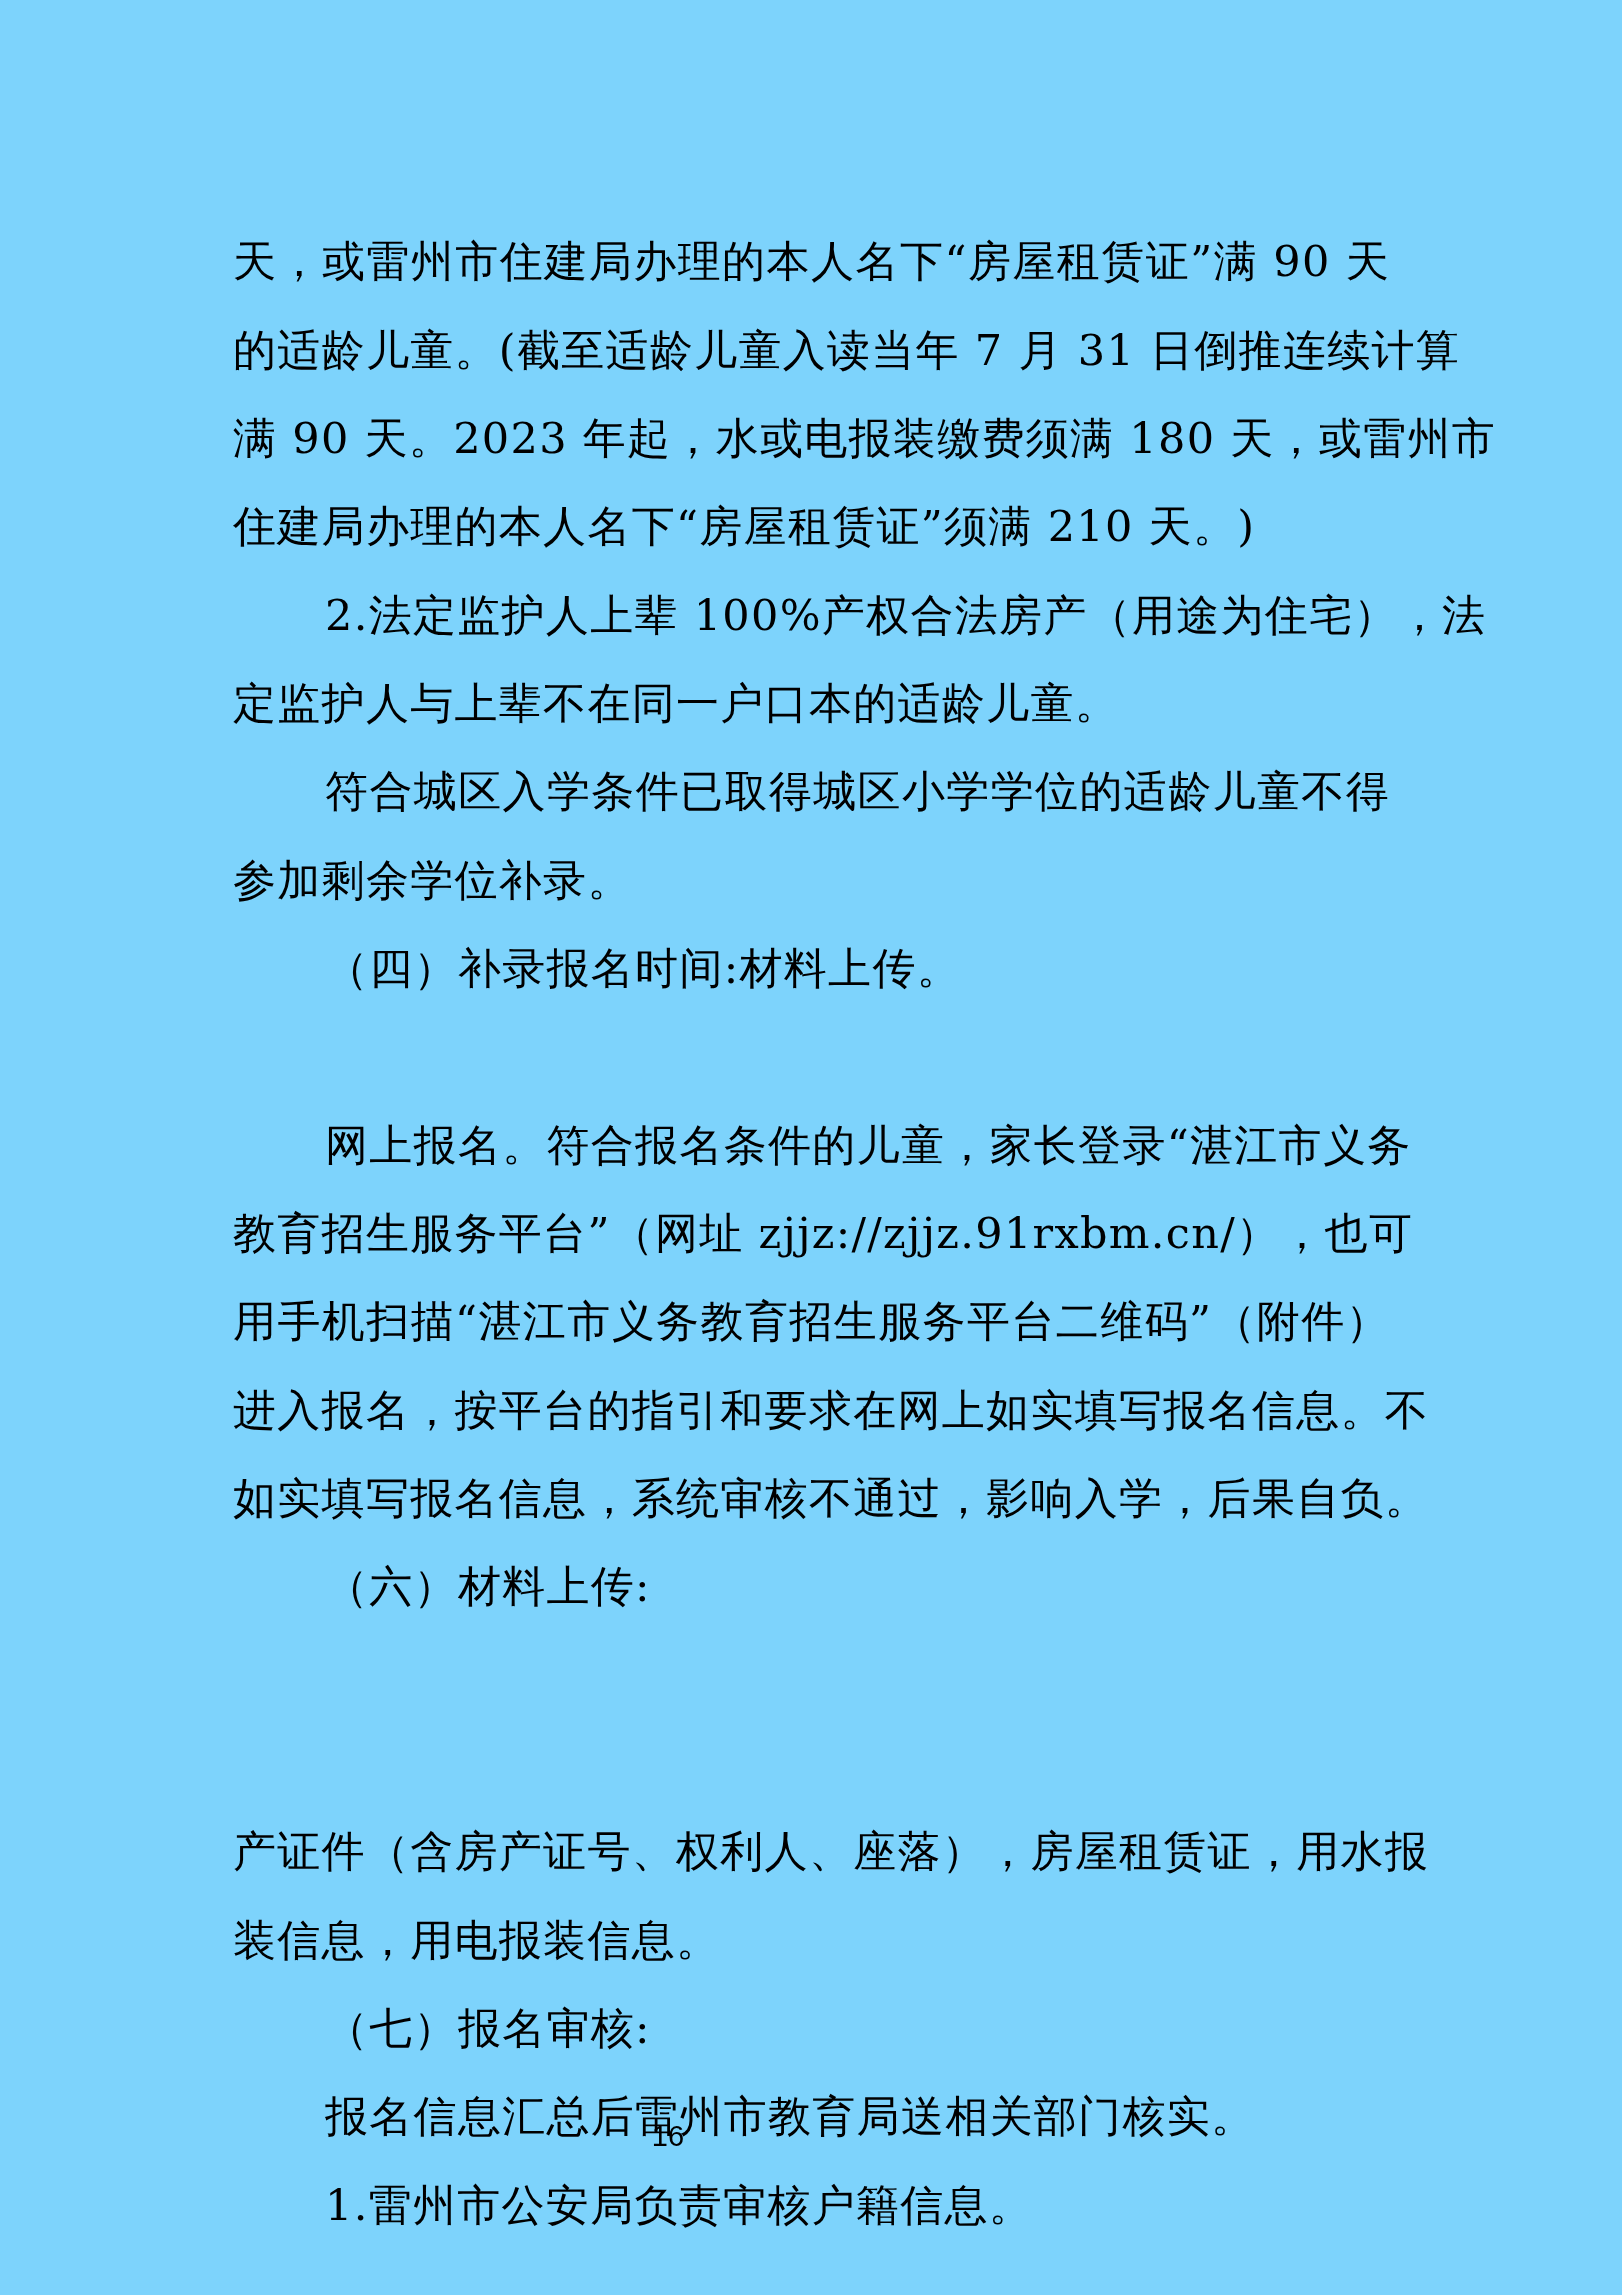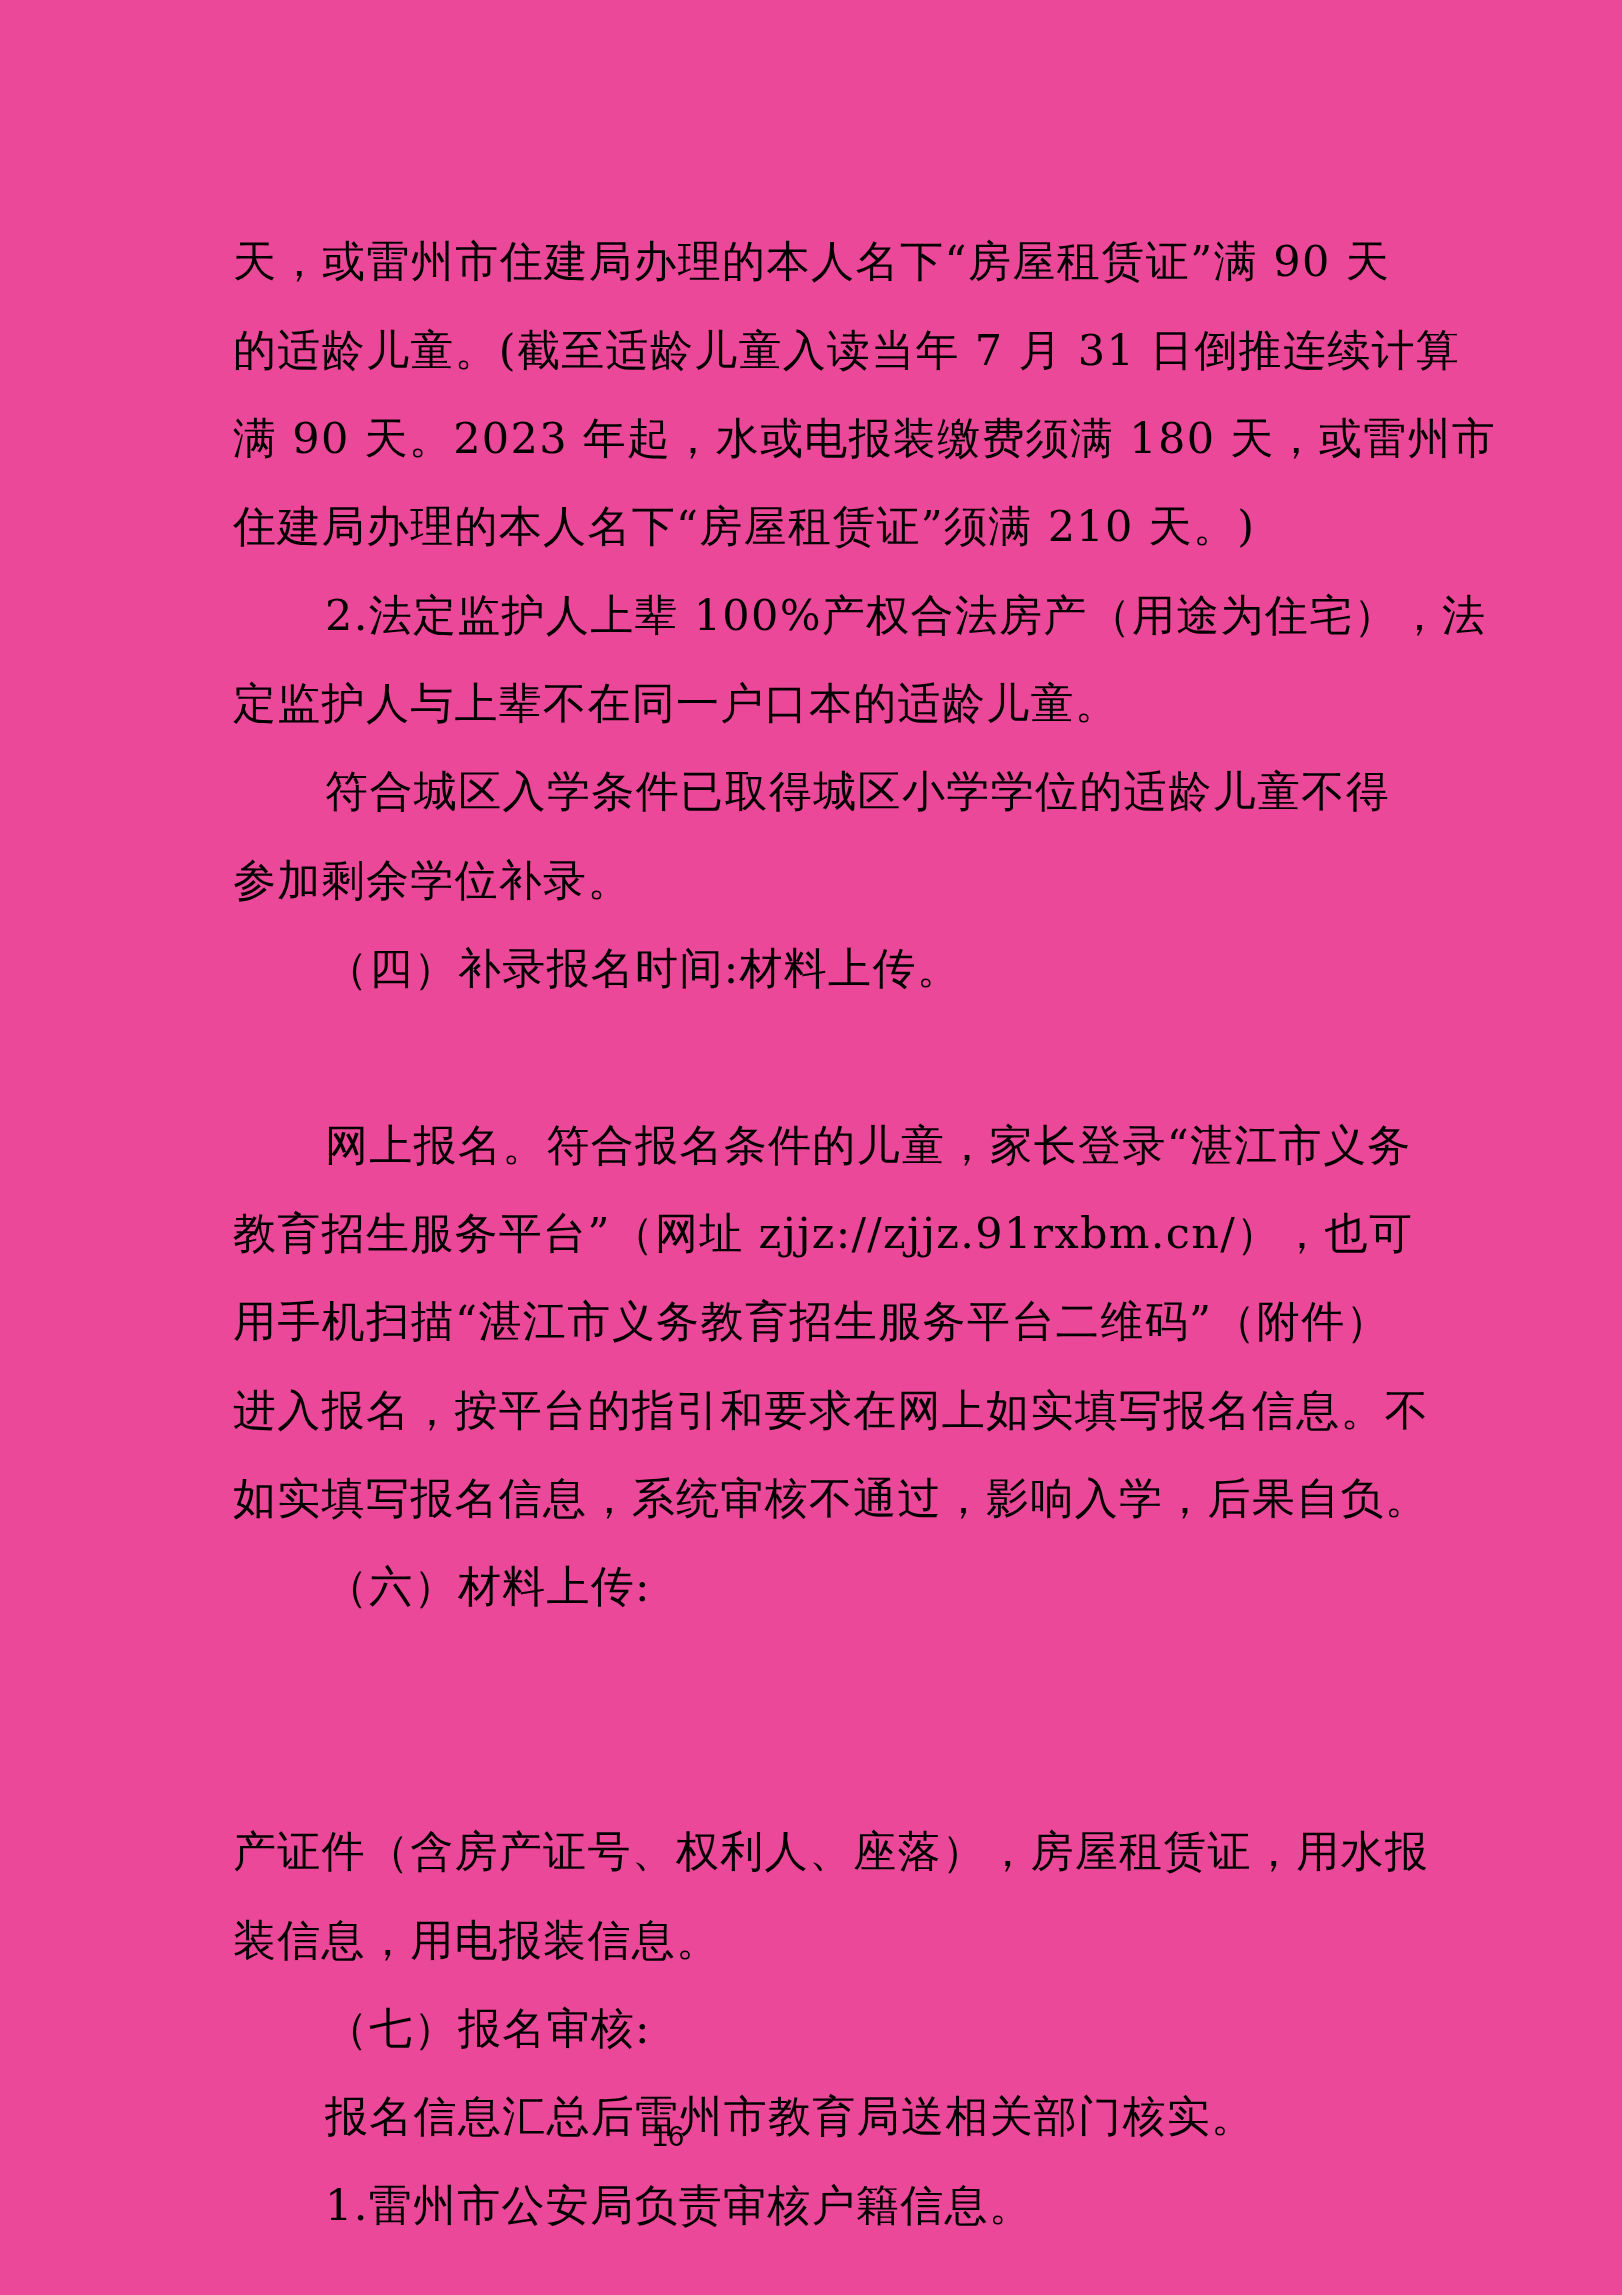--- a/index.html
+++ b/index.html
@@ -1,18 +1,18 @@
 <!DOCTYPE html>
 <html style="font-size:10.5px"><head>
 <meta charset="utf-8">
 <style>
   html, body { margin:0; padding:0; background:#ffffff; }
   body { width:1623px; height:2295px; position:relative; overflow:hidden;
          font-family:"DejaVu Serif", "Liberation Serif", serif; color:#000; }
-  .page { position:absolute; left:0; top:0; width:1623px; height:2295px; background:#ec4899; }
+  .page { position:absolute; left:0; top:0; width:1623px; height:2295px; background:#7dd3fc; }
   .line { position:absolute; left:233px; width:1157px; font-size:43px; line-height:59px;
           white-space:nowrap; text-align:justify; text-align-last:justify; letter-spacing:1.3px; }
   .indent { left:325px; width:1065px; }
   .last { text-align-last:left; }
   .bold { font-weight:normal; }
   .pnum { position:absolute; top:2120px; left:0; width:1336px; text-align:center;
           font-family:"Liberation Sans", sans-serif; font-size:29px; }
 </style>
 </head>
 <body>

